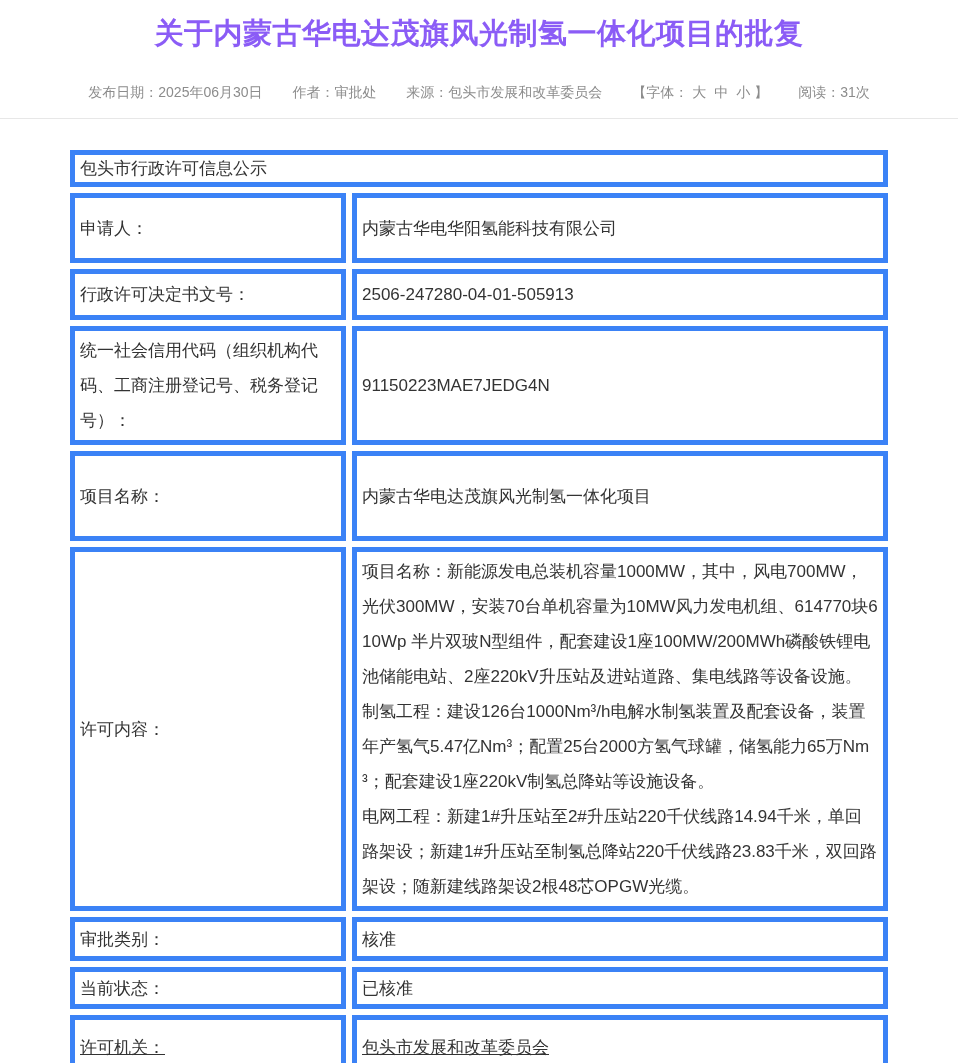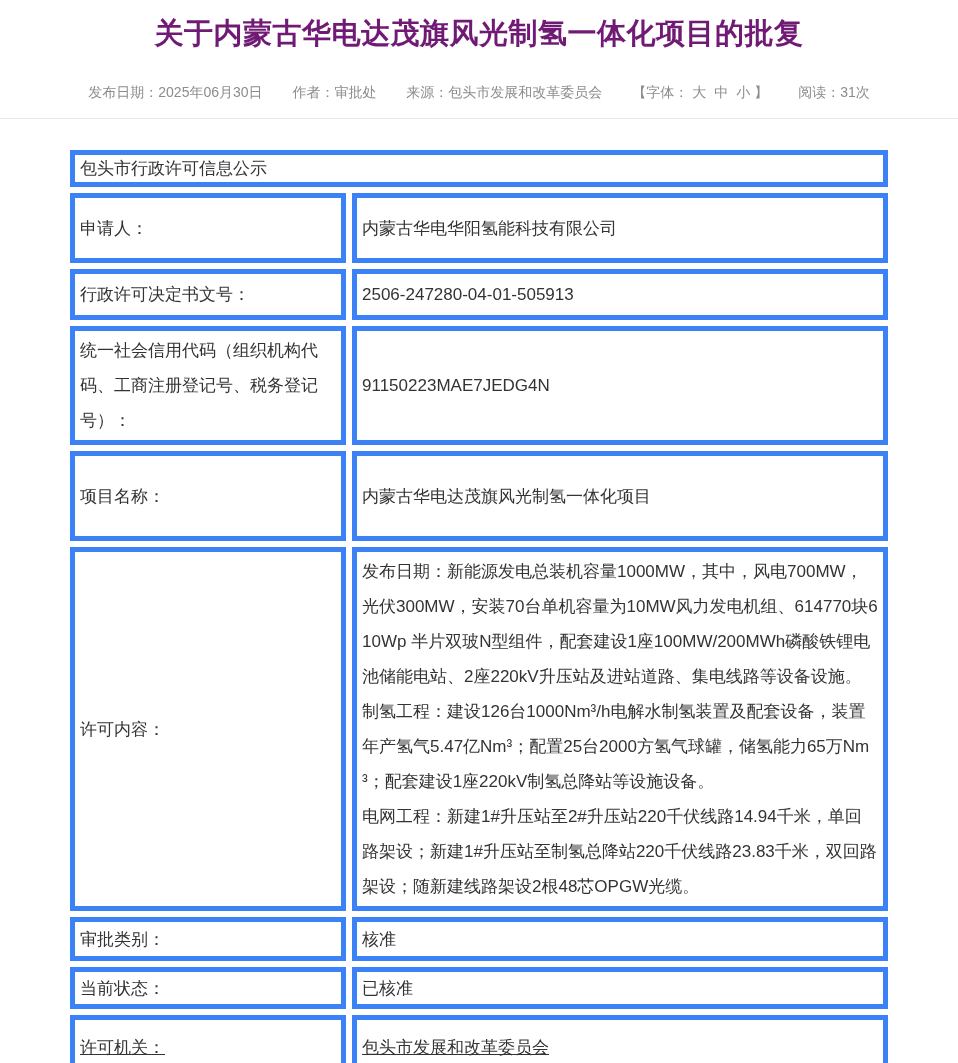--- a/index.html
+++ b/index.html
@@ -12,21 +12,21 @@
   }
   .page { width: 958px; min-height: 1063px; background: #fff; }
 
   
   .article-header { text-align: center; padding-top: 13px; }
   .page-title {
     margin: 0;
     font-size: 29px;
     line-height: 40px;
     font-weight: bold;
-    color: #701a75;
+    color: #8b5cf6;
     letter-spacing: 0.5px;
   }
   .meta-line {
     margin-top: 30px;
     font-size: 14px;
     color: #8c8c8c;
     line-height: 18px;
     white-space: nowrap;
   }
   .meta-line .meta-seg { margin: 8px 13px; }
@@ -114,21 +114,21 @@
       </tr>
 
       <tr class="h-project">
         <td>项目名称：</td>
         <td>内蒙古华电达茂旗风光制氢一体化项目</td>
       </tr>
 
       <tr class="h-content">
         <td>许可内容：</td>
         <td class="content-cell">
-          <div class="para">发布日期：新能源发电总装机容量1000MW，其中，风电700MW，光伏300MW，安装70台单机容量为10MW风力发电机组、614770块610Wp 半片双玻N型组件，配套建设1座100MW/200MWh磷酸铁锂电池储能电站、2座220kV升压站及进站道路、集电线路等设备设施。</div>
+          <div class="para">项目名称：新能源发电总装机容量1000MW，其中，风电700MW，光伏300MW，安装70台单机容量为10MW风力发电机组、614770块610Wp 半片双玻N型组件，配套建设1座100MW/200MWh磷酸铁锂电池储能电站、2座220kV升压站及进站道路、集电线路等设备设施。</div>
           <div class="para">制氢工程：建设126台1000Nm³/h电解水制氢装置及配套设备，装置年产氢气5.47亿Nm³；配置25台2000方氢气球罐，储氢能力65万Nm³；配套建设1座220kV制氢总降站等设施设备。</div>
           <div class="para">电网工程：新建1#升压站至2#升压站220千伏线路14.94千米，单回路架设；新建1#升压站至制氢总降站220千伏线路23.83千米，双回路架设；随新建线路架设2根48芯OPGW光缆。</div>
         </td>
       </tr>
 
       <tr class="h-approval">
         <td>审批类别：</td>
         <td>核准</td>
       </tr>
 

